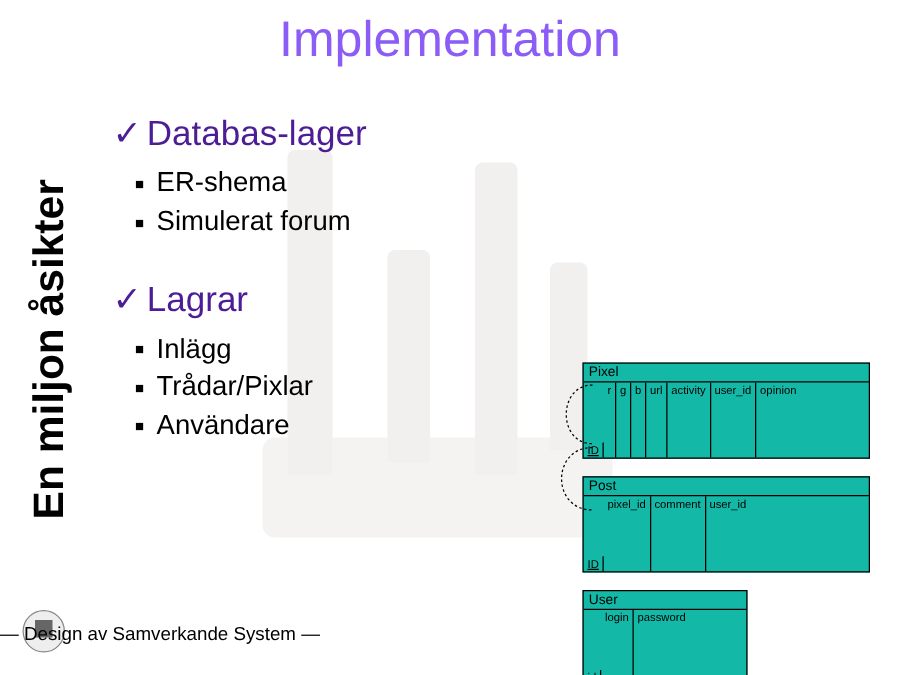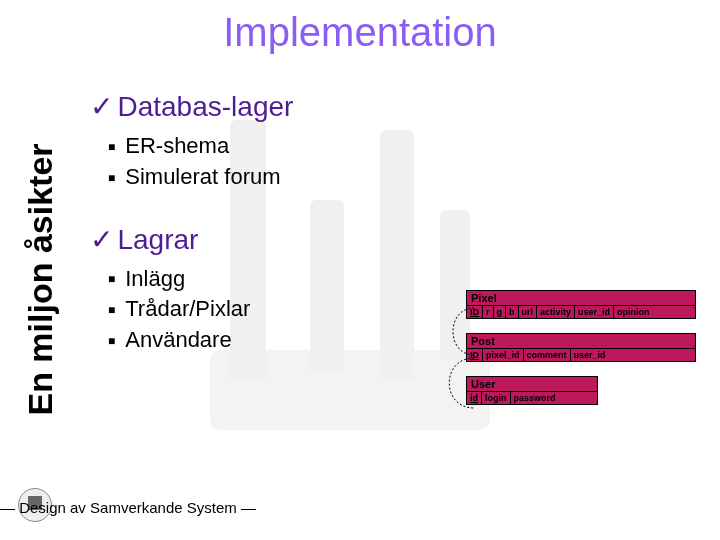--- a/index.html
+++ b/index.html
@@ -117,39 +117,38 @@
     position: absolute;
     right: 24px;
     top: 290px;
     width: 230px;
     font-size: 10px;
     color: #000;
   }
   .tbl {
     border: 1px solid #000;
     margin-bottom: 14px;
-    background:#be185d;
-    font-weight:bold;
+    background:#14b8a6;
   }
   .tbl-title {
     border-bottom: 1px solid #000;
     padding: 1px 4px;
     font-size: 11px;
   }
   .tbl-row {
     display: flex;
   }
   .tbl-row span {
     border-right: 1px solid #000;
     padding: 1px 3px;
     font-size: 9px;
     white-space: nowrap;
   }
   .tbl-row span:last-child { border-right: none; }
-  .tbl-row .pk { text-decoration: underline; }
+  .tbl-row .pk { text-decoration: underline; margin-top: 48px; }
   .er-lines {
     position:absolute;
     left:-40px; top:10px;
     width:50px; height:120px;
   }
 </style>
 </head>
 <body>
 
 <div class="bg-shape"></div>

